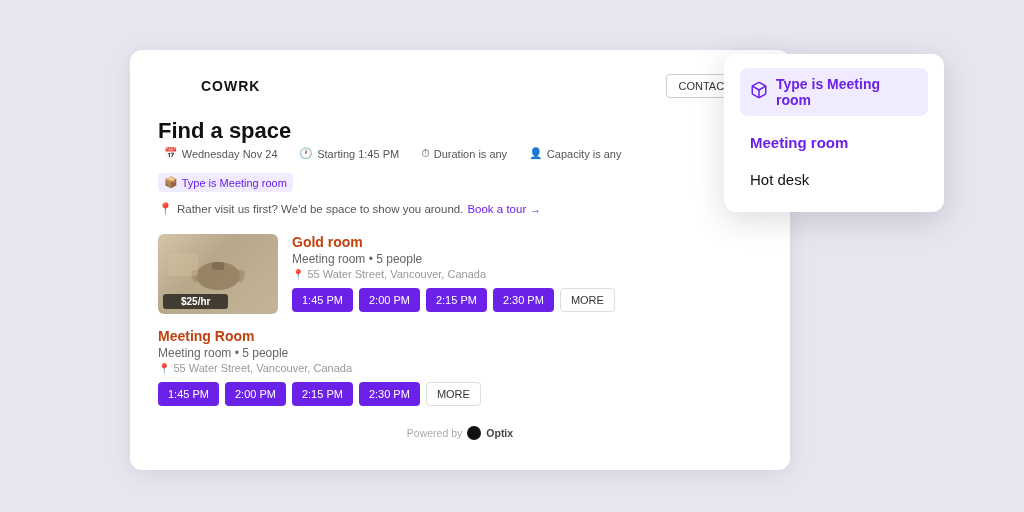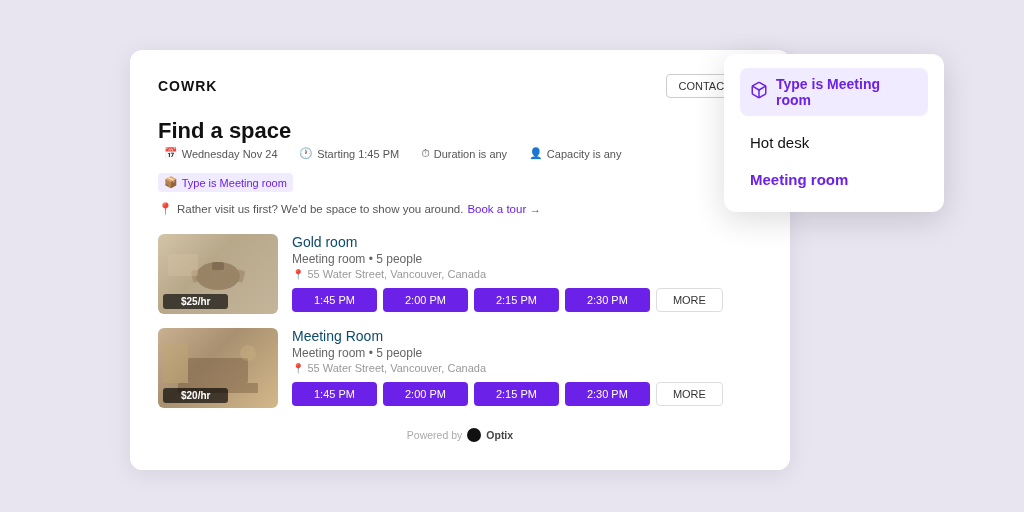--- a/index.html
+++ b/index.html
@@ -27,20 +27,21 @@
       left: 130px;
       top: 50px;
     }
 
     
     .header {
       display: flex;
       justify-content: space-between;
       align-items: center;
       margin-bottom: 20px;
+      margin-left: 43px;
     }
     .logo {
       font-weight: 800;
       font-size: 14px;
       letter-spacing: 1px;
       color: #111;
     }
     .contact-btn {
       border: 1px solid #ccc;
       background: #fff;
@@ -150,22 +151,22 @@
       padding: 2px 18px;
       border-radius: 3px;
     }
 
     
     .room-info {
       flex: 1;
     }
     .room-name {
       font-size: 14px;
-      font-weight: 400;
-      color: #0c4a6e;
+      font-weight: 700;
+      color: #c2410c;
       margin-bottom: 2px;
     }
     .room-type {
       font-size: 12px;
       color: #666;
       margin-bottom: 2px;
     }
     .room-addr {
       font-size: 11px;
       color: #999;
@@ -181,31 +182,31 @@
     .time-slots {
       display: flex;
       gap: 6px;
       flex-wrap: wrap;
     }
     .time-btn {
       background: #6b21e8;
       color: #fff;
       border: none;
       border-radius: 4px;
-      padding: 5px 22px;
+      padding: 5px 10px;
       font-size: 11px;
       font-weight: 500;
       cursor: pointer;
     }
     .more-btn {
       background: #fff;
       color: #333;
       border: 1px solid #ddd;
       border-radius: 4px;
-      padding: 5px 16px;
+      padding: 5px 10px;
       font-size: 11px;
       cursor: pointer;
     }
 
     
     .footer {
       margin-top: 20px;
       font-size: 10.5px;
       color: #aaa;
       display: flex;
@@ -337,31 +338,20 @@
           <button class="time-btn">1:45 PM</button>
           <button class="time-btn">2:00 PM</button>
           <button class="time-btn">2:15 PM</button>
           <button class="time-btn">2:30 PM</button>
           <button class="more-btn">MORE</button>
         </div>
       </div>
     </div>
 
     <div class="room-item">
-      <div class="room-img-wrap">
-        <div class="room-img-placeholder bronze-room-bg">
-          <svg width="120" height="80" viewBox="0 0 120 80" style="position:absolute;top:0;left:0;">
-            <rect x="30" y="30" width="60" height="25" rx="2" fill="#7B6045" opacity="0.5"></rect>
-            <rect x="20" y="55" width="80" height="10" rx="1" fill="#6B5035" opacity="0.4"></rect>
-            <rect x="5" y="15" width="25" height="40" rx="2" fill="#c4a870" opacity="0.35"></rect>
-            <circle cx="90" cy="25" r="8" fill="#d4b880" opacity="0.3"></circle>
-          </svg>
-        </div>
-        <span class="price-badge">$20/hr</span>
-      </div>
       <div class="room-info">
         <div class="room-name">Meeting Room</div>
         <div class="room-type">Meeting room • 5 people</div>
         <div class="room-addr">
           <span class="pin-sm">📍</span>
           <span>55 Water Street, Vancouver, Canada</span>
         </div>
         <div class="time-slots">
           <button class="time-btn">1:45 PM</button>
           <button class="time-btn">2:00 PM</button>
@@ -387,19 +377,19 @@
   <div class="dropdown-header">
     <span class="dropdown-header-icon">
       <svg width="18" height="18" viewBox="0 0 24 24" fill="none" stroke="#6b21e8" stroke-width="2" stroke-linecap="round" stroke-linejoin="round">
         <path d="M21 16V8a2 2 0 0 0-1-1.73l-7-4a2 2 0 0 0-2 0l-7 4A2 2 0 0 0 3 8v8a2 2 0 0 0 1 1.73l7 4a2 2 0 0 0 2 0l7-4A2 2 0 0 0 21 16z"></path>
         <polyline points="3.27 6.96 12 12.01 20.73 6.96"></polyline>
         <line x1="12" y1="22.08" x2="12" y2="12"></line>
       </svg>
     </span>
     <span class="dropdown-header-text">Type is Meeting room</span>
   </div>
+  <div class="dropdown-item selected">
+    <span>Meeting room</span>
+  </div>
   <div class="dropdown-item">
     <span>Hot desk</span>
   </div>
-  <div class="dropdown-item selected">
-    <span>Meeting room</span>
-  </div>
 </div>
 
 </body></html>

